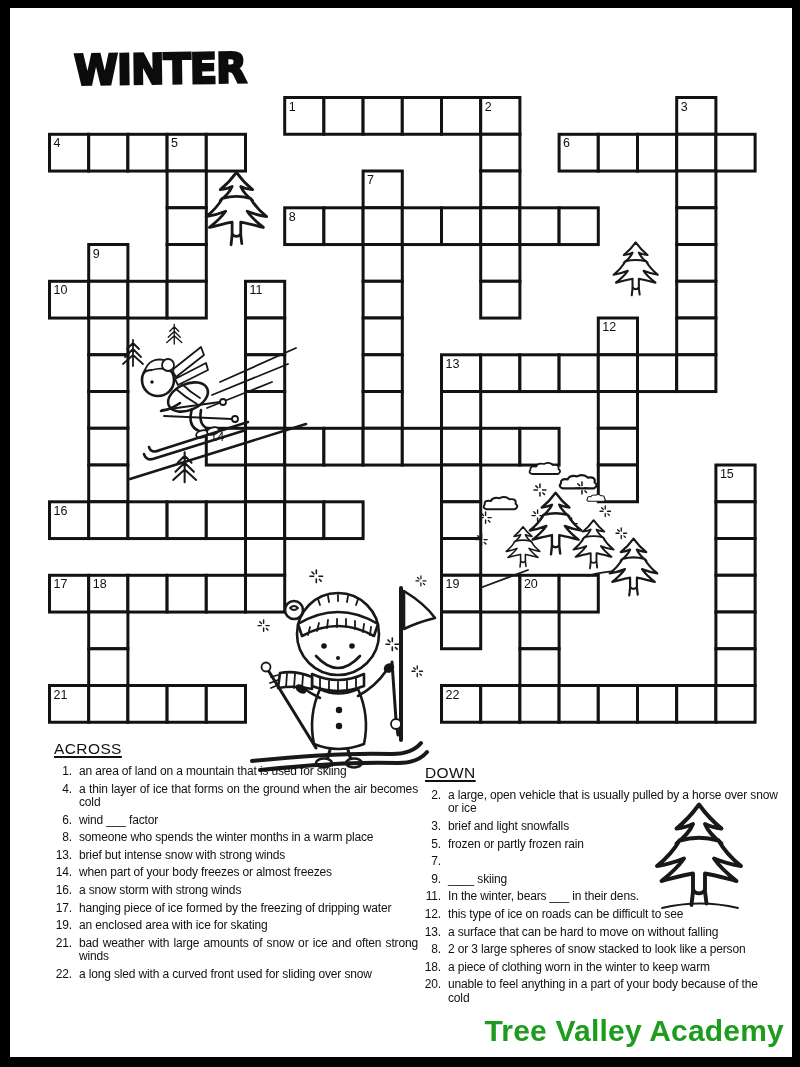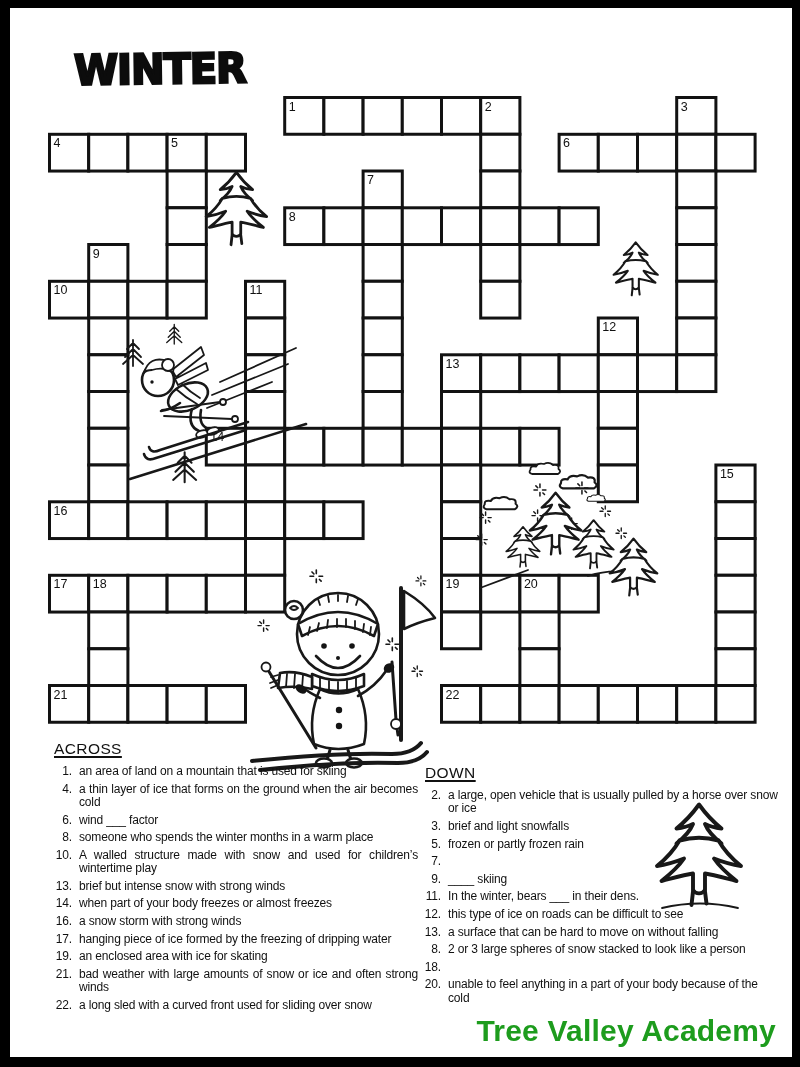--- a/index.html
+++ b/index.html
@@ -36,21 +36,21 @@
     margin:0 0 7px 8px;
   }
   #down-col .clue-head { margin-left:4px; }
   .clue { display:flex; margin-bottom:4.2px; font-size:12px; line-height:13.4px; letter-spacing:-0.15px; }
   .clue .num { flex:0 0 26px; width:26px; text-align:right; margin-right:7px; }
   #down-col .clue .num { flex:0 0 20px; width:20px; }
   .clue .txt { flex:1; }
   #across-col .clue .txt { text-align:justify; max-width:340px; }
   #down-col .clue .txt { text-align:left; max-width:330px; }
   .brand {
-    position:absolute; right:24px; top:1014px; z-index:4;
+    position:absolute; right:16px; top:1014px; z-index:4;
     font-weight:bold; font-size:30px; letter-spacing:0.2px;
   }
 </style>
 </head>
 <body>
 
 <div class="page">
 
   <svg width="0" height="0" style="position:absolute" class="ill" aria-hidden="true">
     <defs>
@@ -350,24 +350,20 @@
         </div>
         <div class="clue">
           <span class="num">6.</span>
           <span class="txt">wind ___ factor</span>
         </div>
         <div class="clue">
           <span class="num">8.</span>
           <span class="txt">someone who spends the winter months in a warm place</span>
         </div>
         <div class="clue">
-          <span class="num">10.</span>
-          <span class="txt">A walled structure made with snow and used for children’s wintertime play</span>
-        </div>
-        <div class="clue">
           <span class="num">13.</span>
           <span class="txt">brief but intense snow with strong winds</span>
         </div>
         <div class="clue">
           <span class="num">14.</span>
           <span class="txt">when part of your body freezes or almost freezes</span>
         </div>
         <div class="clue">
           <span class="num">16.</span>
           <span class="txt">a snow storm with strong winds</span>
@@ -424,20 +420,21 @@
         <div class="clue">
           <span class="num">13.</span>
           <span class="txt">a surface that can be hard to move on without falling</span>
         </div>
         <div class="clue">
           <span class="num">8.</span>
           <span class="txt">2 or 3 large spheres of snow stacked to look like a person</span>
         </div>
         <div class="clue">
           <span class="num">18.</span>
+          <span class="txt">a piece of clothing worn in the winter to keep warm</span>
         </div>
         <div class="clue">
           <span class="num">20.</span>
           <span class="txt">unable to feel anything in a part of your body because of the cold</span>
         </div>
       </div>
   </div>
 
   <div class="brand" style="color: rgb(29, 156, 29);">Tree Valley Academy</div>
 

